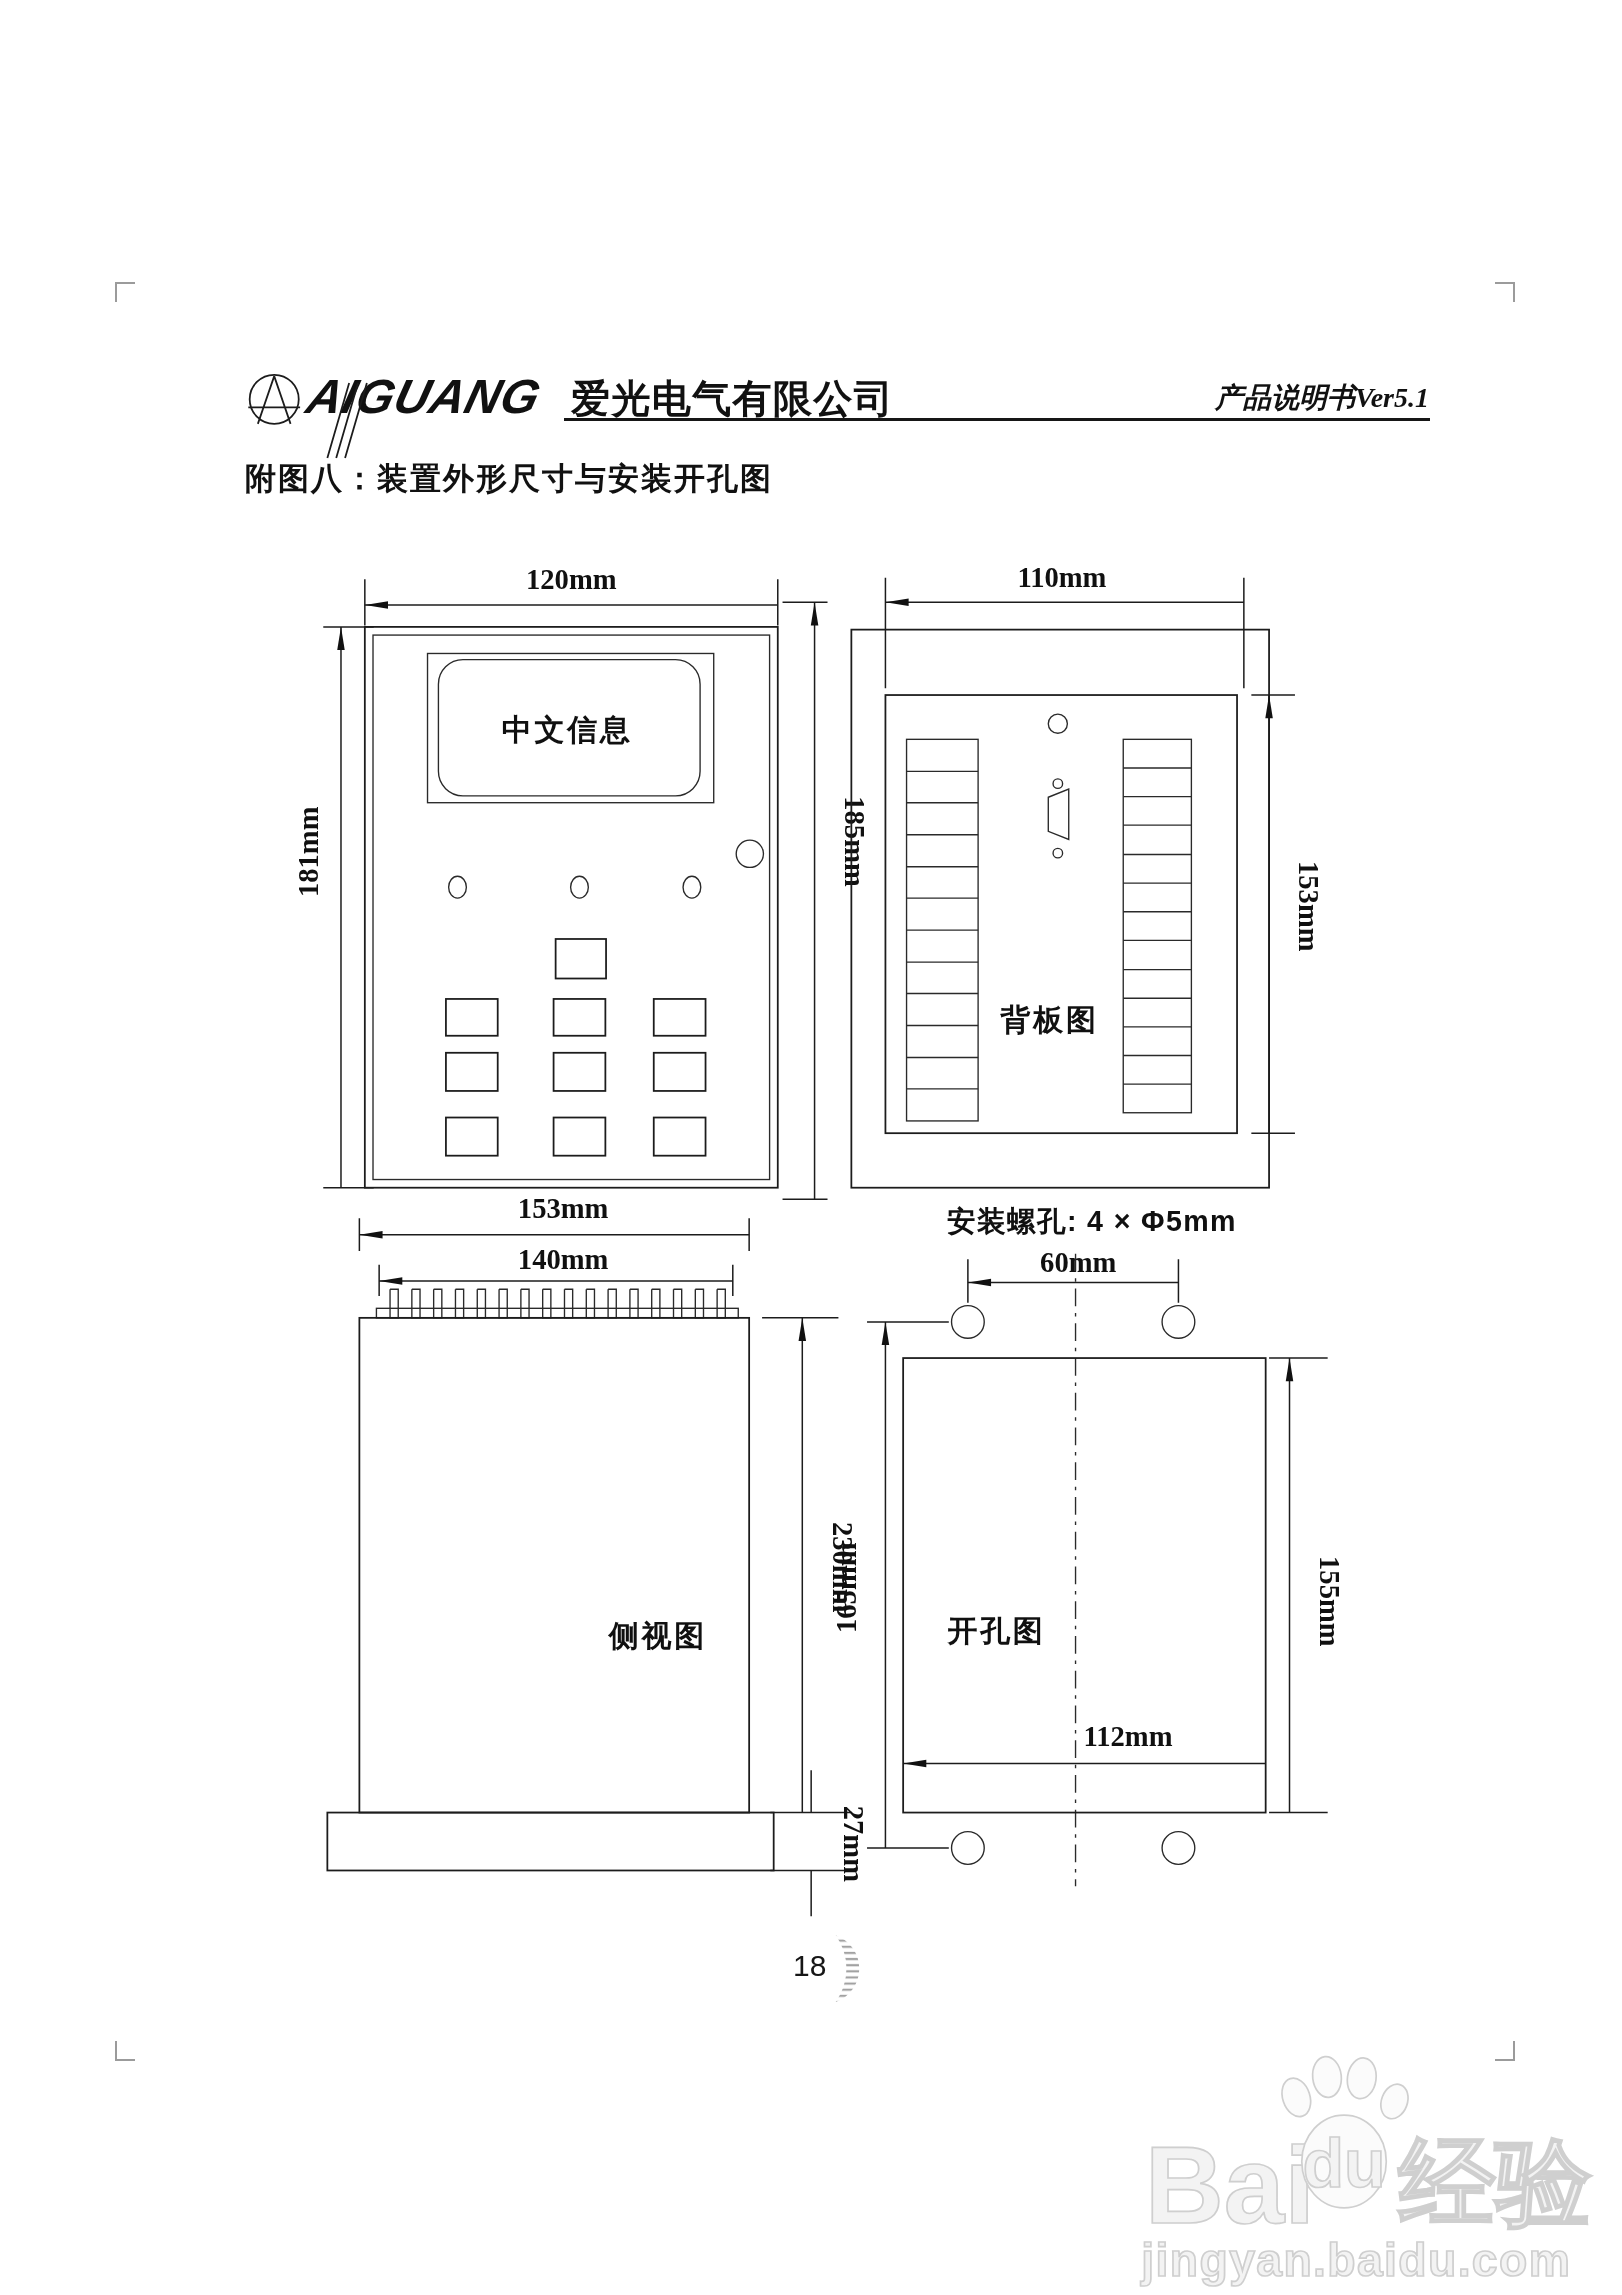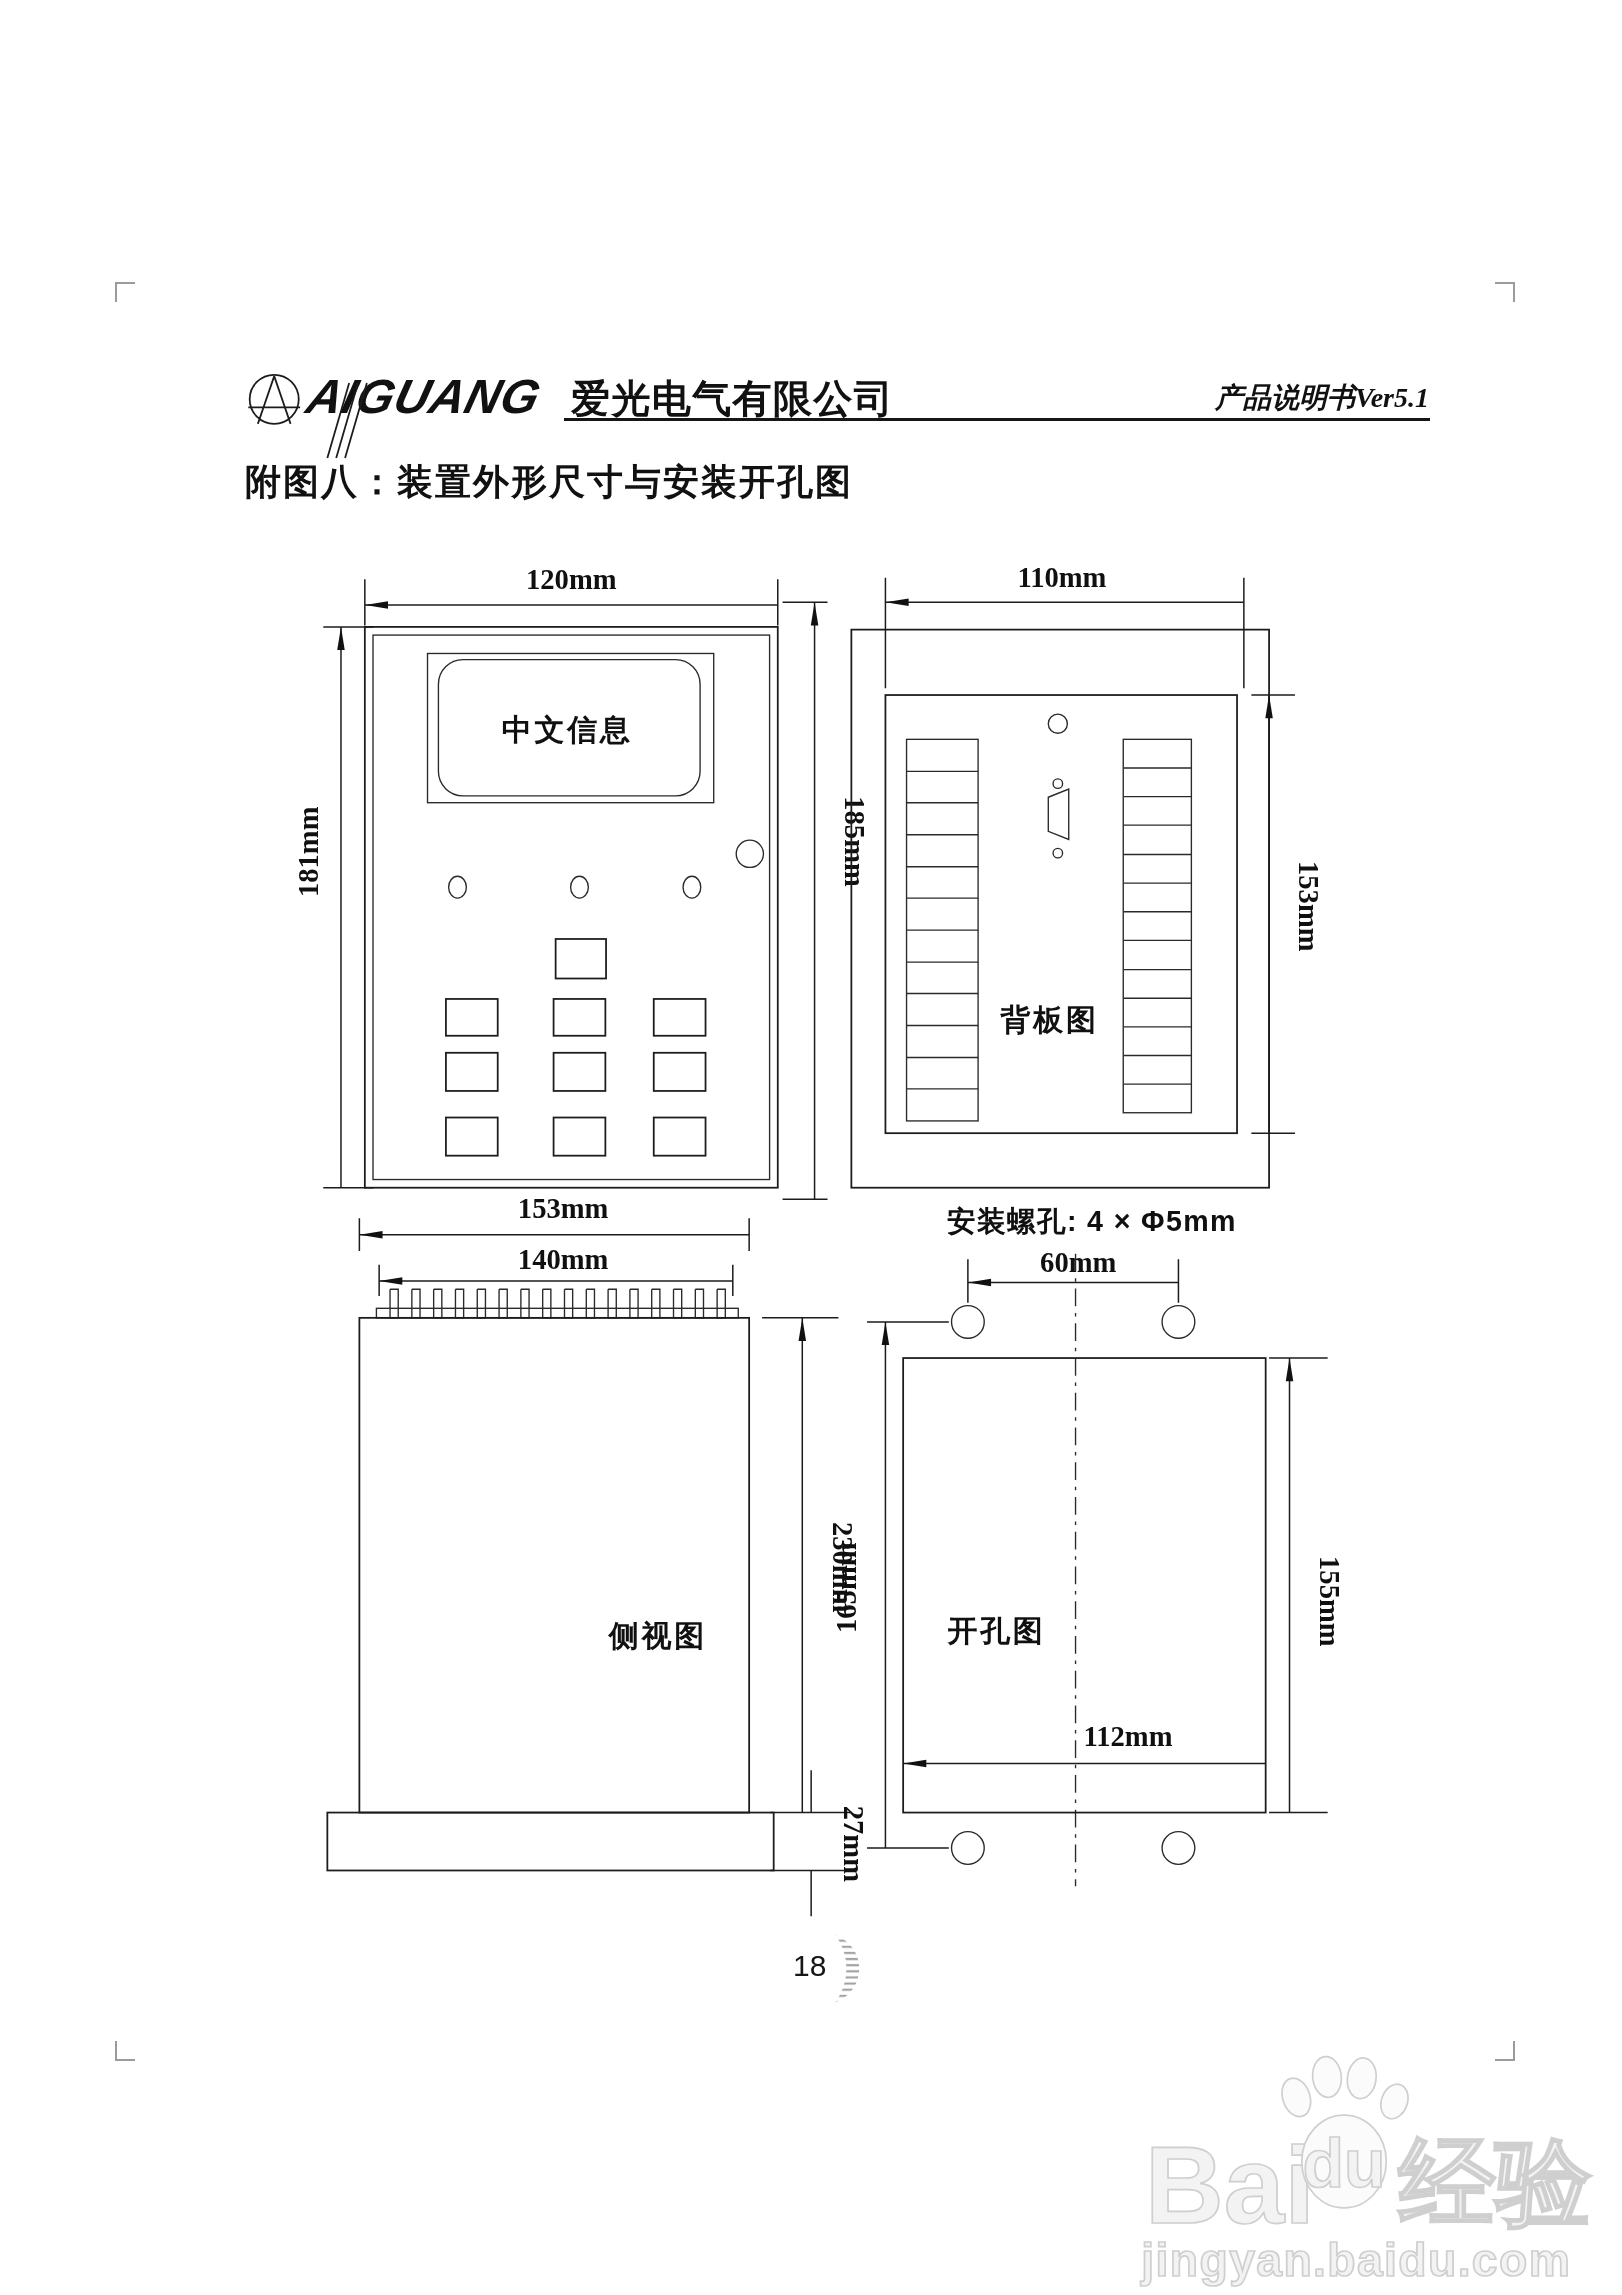--- a/index.html
+++ b/index.html
@@ -11,21 +11,21 @@
   .cm.tr{left:1495px;top:282px;border-top-width:2.7px;border-right-width:2.7px;}
   .cm.bl{left:115px;bottom:234px;border-bottom-width:2.7px;border-left-width:2.7px;}
   .cm.br{left:1495px;bottom:234px;border-bottom-width:2.7px;border-right-width:2.7px;}
   
   .brand-latin{position:absolute;left:308px;top:369px;font-size:48px;font-style:italic;font-weight:900;
     letter-spacing:0.7px;transform:skewX(-14deg);font-family:"Liberation Sans",sans-serif;white-space:nowrap;}
   .brand-cjk{position:absolute;left:571px;top:372px;font-size:39px;font-weight:900;letter-spacing:1.4px;white-space:nowrap;font-family:Liberation Serif, serif;}
   .doc-ref{position:absolute;right:194px;top:379px;font-size:28px;font-weight:700;
     font-family:"Liberation Serif","DejaVu Serif",serif;white-space:nowrap;font-style:italic;}
   .rule{position:absolute;left:564px;top:418px;width:866px;height:2.7px;background:#161616;}
-  .fig-title{position:absolute;left:245px;top:458px;font-size:36px;font-weight:900;letter-spacing:2px;white-space:nowrap;}
+  .fig-title{position:absolute;left:245px;top:458px;font-size:31px;font-weight:900;letter-spacing:2px;white-space:nowrap;}
   
   svg.sheet{position:absolute;left:0;top:0;}
   .ln{stroke:#1c1c1c;stroke-width:2.6;fill:none;}
   .lnthin{stroke:#2a2a2a;stroke-width:2;fill:none;}
   .dimln{stroke:#1c1c1c;stroke-width:2.2;fill:none;}
   .dim{font:700 42px "Liberation Serif","DejaVu Serif",serif;fill:#101010;}
   .cjk{font:700 44px "Liberation Sans",sans-serif;fill:#101010;letter-spacing:4px;}
   .note{font:700 42px "Liberation Sans",sans-serif;fill:#101010;letter-spacing:2px;}
   .pgnum{font:400 44px "Liberation Sans",sans-serif;fill:#161616;}
   .wm{font-weight:700;fill:#f3f3f3;stroke:#cfcfcf;stroke-width:2.5;font-family:"Liberation Sans",sans-serif;}

